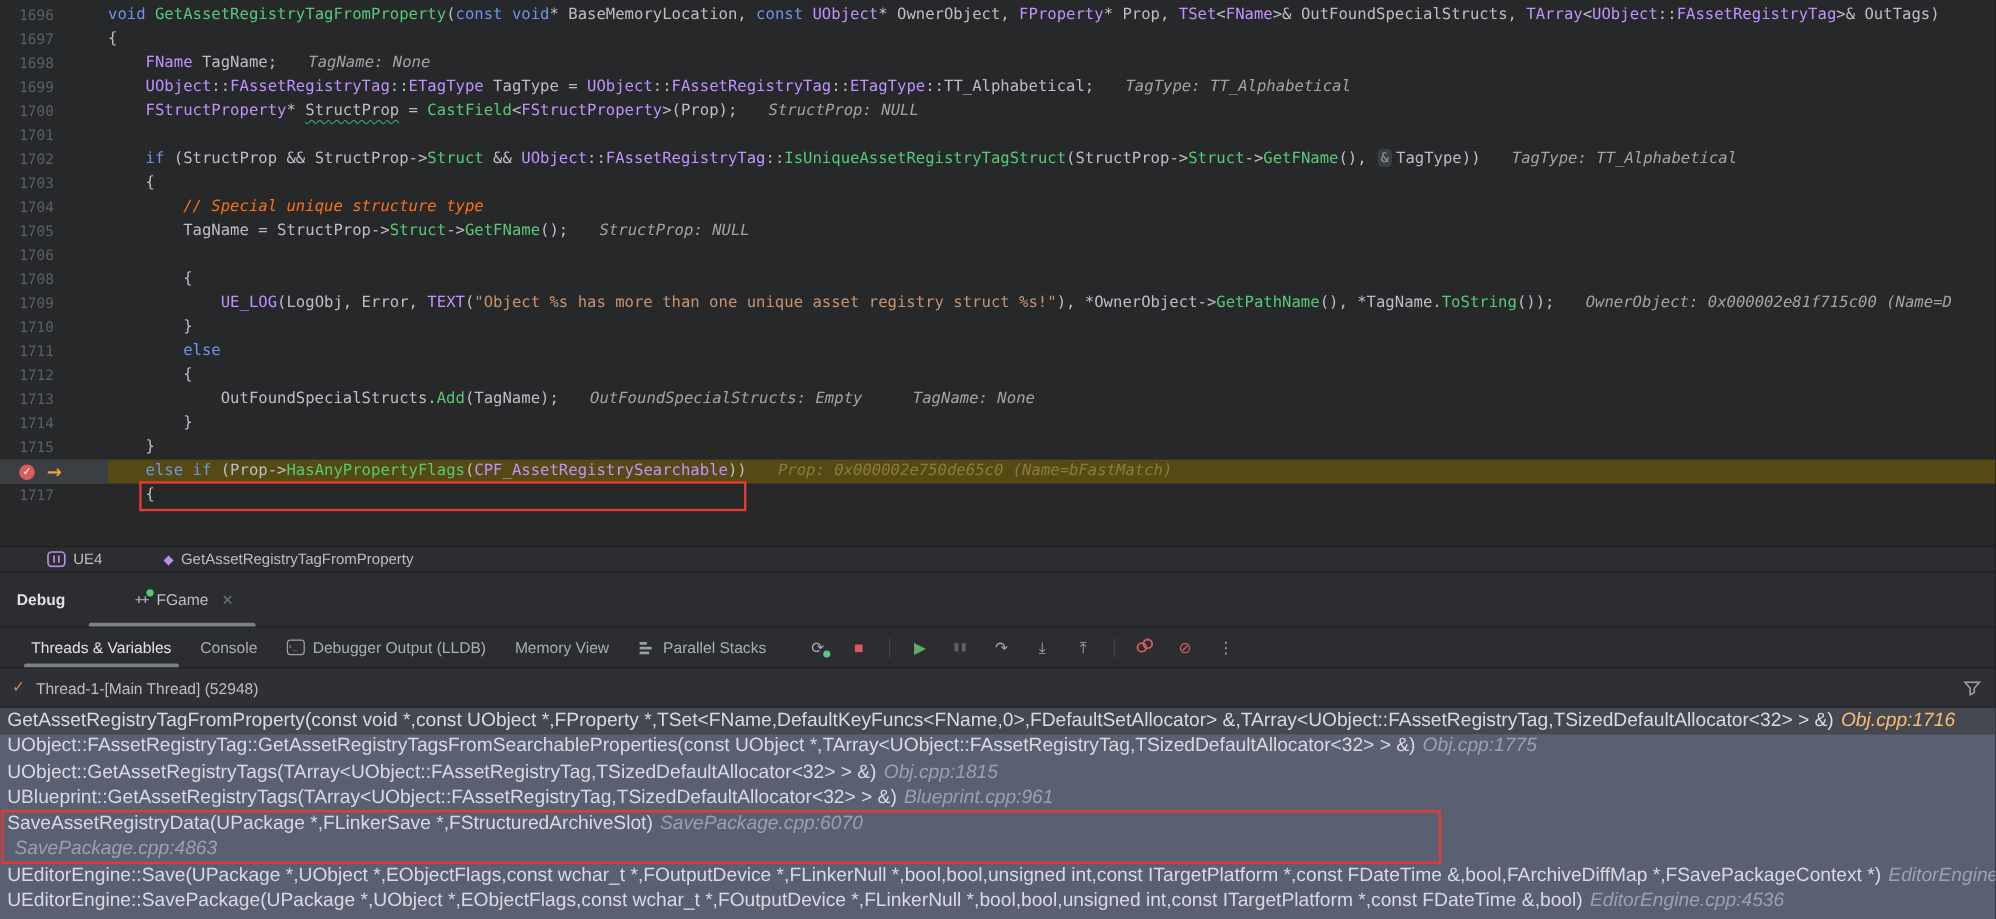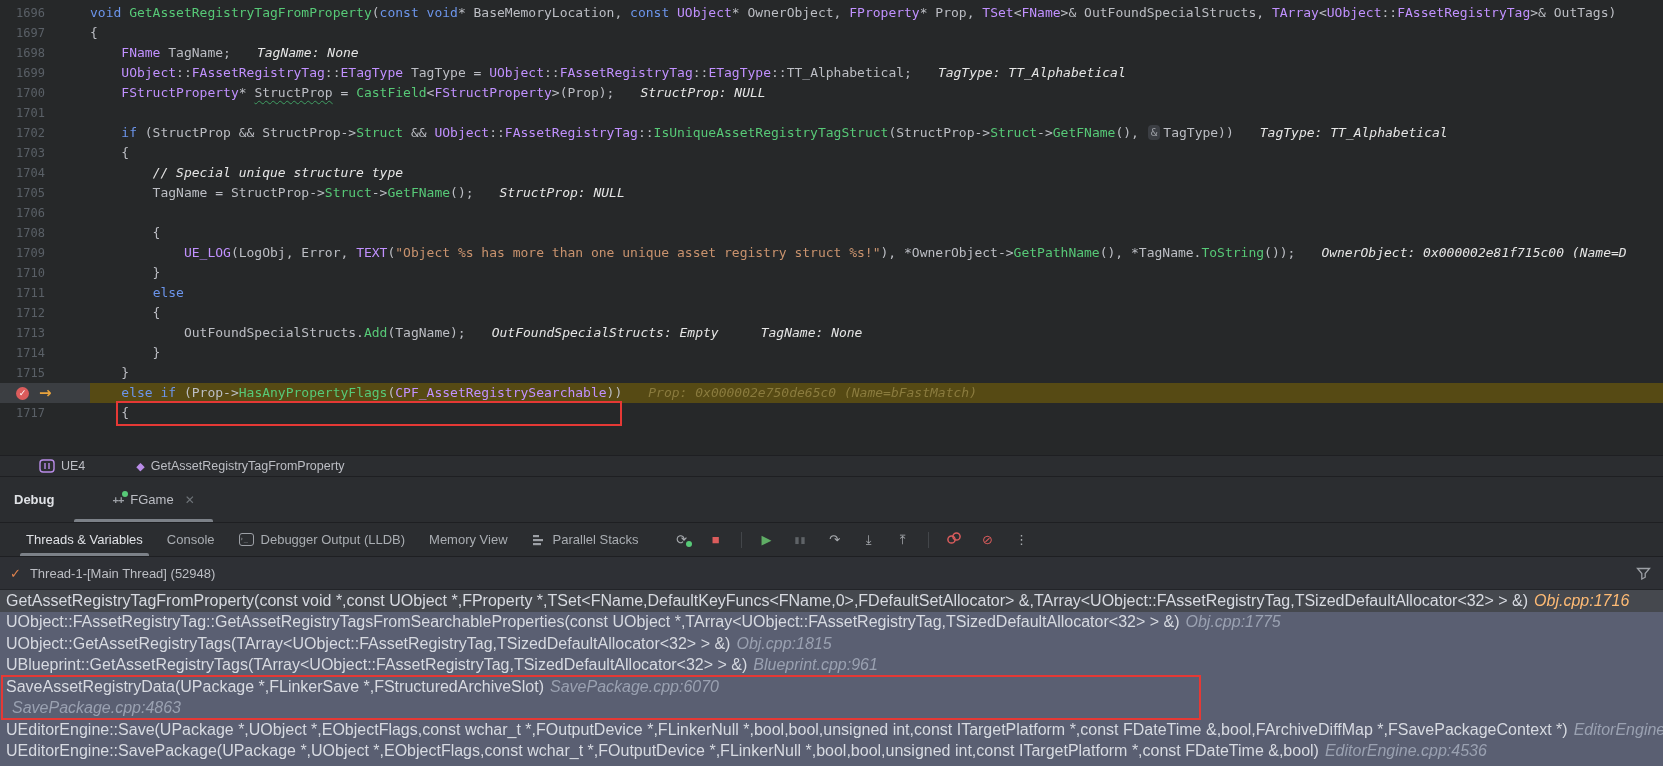--- a/index.html
+++ b/index.html
@@ -11,27 +11,27 @@
   .editor { height:455px; background:#262829; position:relative; overflow:hidden;
     font-family:"DejaVu Sans Mono",monospace; font-size:13px; }
   .code-lines { padding-top:3px; }
   .code-line { display:flex; height:20px; line-height:20px; white-space:pre; }
   .gutter { width:90px; flex:0 0 90px; color:#5a6067; font-size:12px; padding-left:16px;
     display:flex; align-items:center; }
   .code { flex:1; color:#bcbec4; }
   .s-kw { color:#6c95eb; }
   .s-ty { color:#c191ff; }
   .s-fn { color:#57c977; }
-  .s-cm { color:#e5e5e5; font-style:italic;text-align:center; }
+  .s-cm { color:#f97316; font-style:italic;text-align:center; }
   .s-st { color:#c9936e; }
   .s-pl { color:#bcbec4; }
   .s-wu { color:#bcbec4; text-decoration:underline wavy #3f9e63; text-decoration-thickness:1px; text-underline-offset:3px; }
   .s-in { display:inline-block; background:#3b3e43; border-radius:4px; padding:0 3px; margin:0 3px 0 1px;
     color:#9da0a6; font-size:11px; line-height:15px; height:15px; vertical-align:1px; }
-  .hint { font-style:italic; color:#e5e5e5; margin-left:26px; }
+  .hint { font-style:italic; color:#a3a3a3; margin-left:26px; }
   .hint + .hint { margin-left:42px; }
   .bp-line { background:#564a14; }
   .bp-line .gutter { background:#3b3e42; }
   .bp-line .hint { color:#8a7b3e; }
   .bp-dot { width:13px; height:13px; border-radius:50%; background:#db5c5c; color:#fff;
     font-size:9px; line-height:13px; text-align:center; display:inline-block; font-family:"Liberation Sans",sans-serif; }
   .exec-arrow { color:#e8a33d; font-weight:bold; font-size:15px; margin-left:10px; font-family:"DejaVu Sans",sans-serif; }
   .annotation-box { position:absolute; border:2px solid #e53935; pointer-events:none; z-index:5; }
   #editor-box { left:116px; top:401px; width:506px; height:25px; }
 

